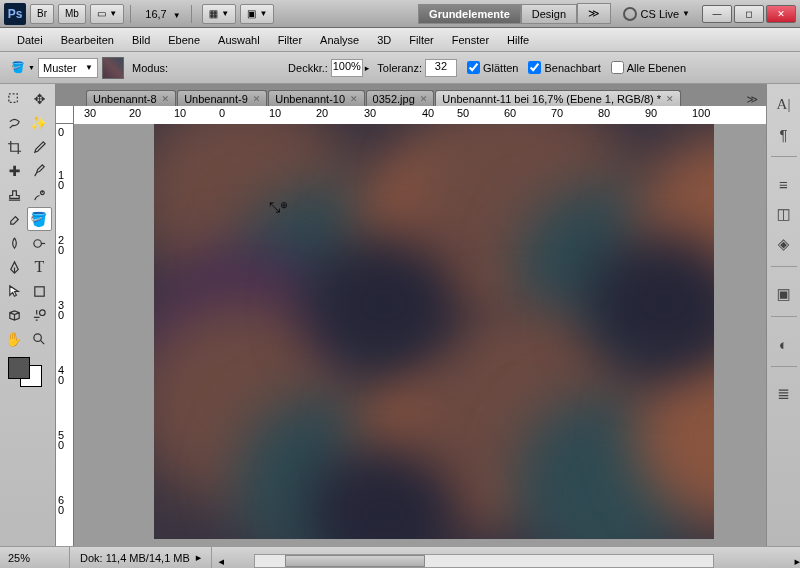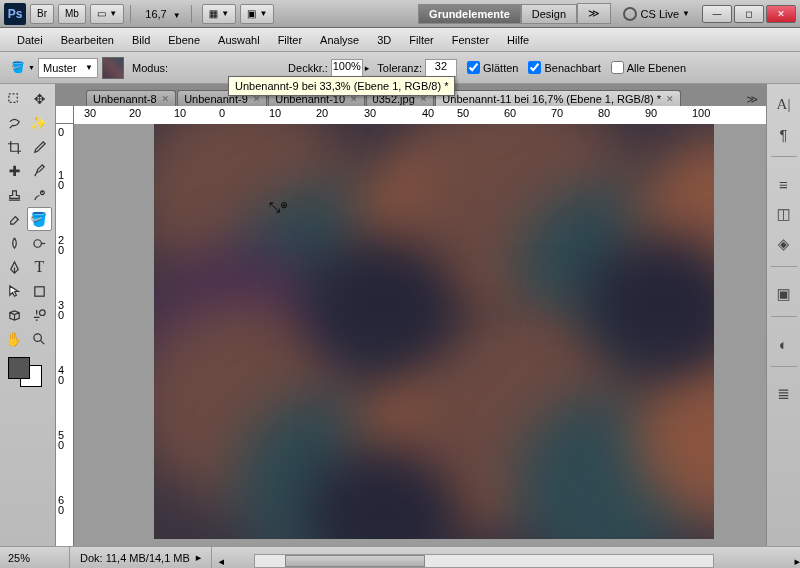--- a/index.html
+++ b/index.html
@@ -126,21 +126,20 @@
       <span>Glätten</span>
     </label>
   <label class="opt-cb">
       <input type="checkbox" checked="" style="">
       <span>Benachbart</span>
     </label>
   <label class="opt-cb">
       <input type="checkbox" style="">
       <span>Alle Ebenen</span>
     </label>
-  <div class="tooltip">Unbenannt-9 bei 33,3% (Ebene 1, RGB/8) *</div>
 </div>
 
 <div class="main">
 
   <div class="toolbox">
     <div class="tool-row">
         <div class="tool">
           <svg viewBox="0 0 16 16">
             <rect x="2" y="2" width="9" height="9" stroke-dasharray="2"></rect>
           </svg>

